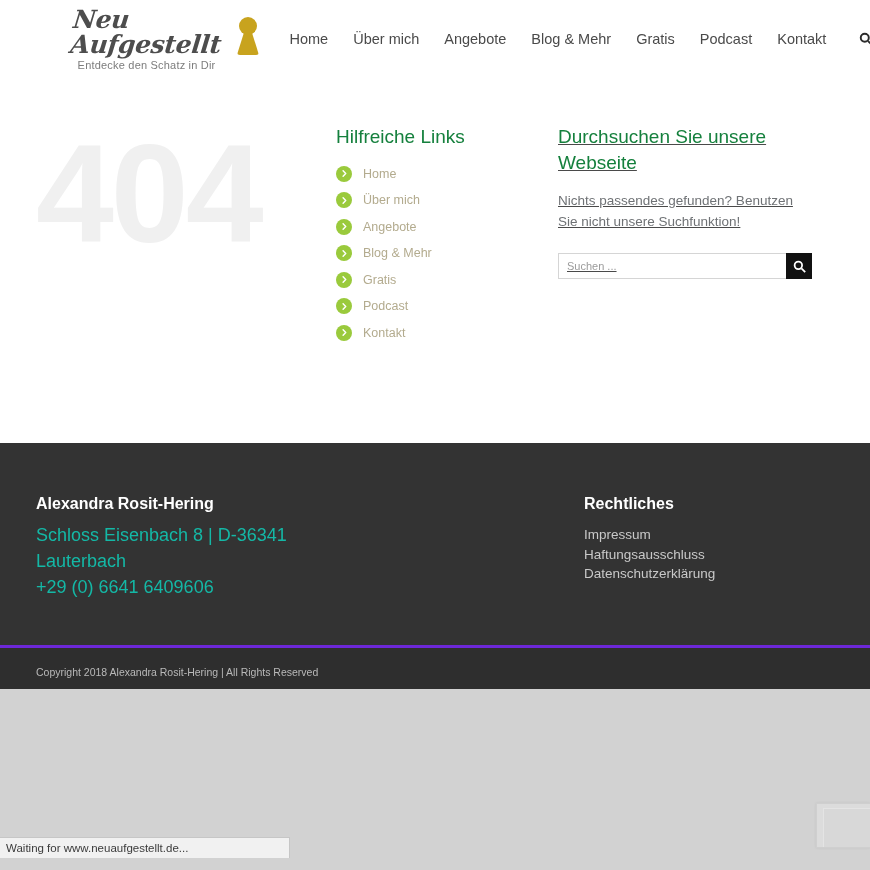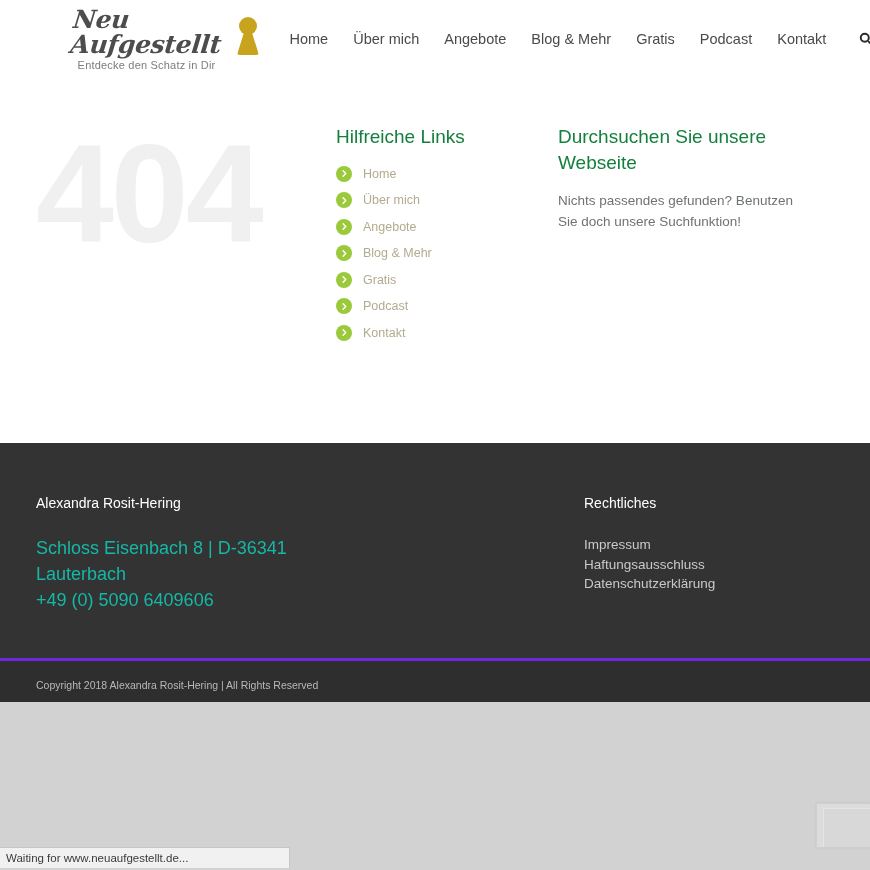--- a/index.html
+++ b/index.html
@@ -56,21 +56,21 @@
   .title-rule { flex:1; height:1px; background:#e7e7e7; margin-left:14px; margin-top:4px; }
 
   
   .content { display:flex; padding:38px 36px 0 36px; }
   .col-404 { width:300px; position:relative; }
   .big404 {
     font-size:140px; font-weight:bold; color:#f0f0f0; line-height:1;
     letter-spacing:-3px; padding-top:8px; user-select:none;
   }
   .col-links { width:222px; padding-top:8px; }
-  .col-search { width:auto; flex:1; padding-top:8px; }
+  .col-search { width:auto; flex:1; padding-top:8px;text-decoration:underline; }
   .col-h {
     font-size:19px; font-weight:400; color:#15803d; line-height:1.35; margin-bottom:16px;
   }
   .link-list { list-style:none; }
   .link-list li { display:flex; align-items:center; margin-bottom:10.5px; }
   .bullet {
     width:16px; height:16px; border-radius:50%; background:#9aca3c;
     display:flex; align-items:center; justify-content:center;
     margin-right:11px; flex:0 0 16px;
   }
@@ -89,21 +89,21 @@
     width:26px; height:26px; background:#111; border:none; cursor:pointer;
     display:flex; align-items:center; justify-content:center;
   }
 
   .content-spacer { height:92px; }
 
   
   .footer { background:#333333; padding:52px 36px 0 36px; display:flex; }
   .f-col-left { width:548px; }
   .f-col-right { flex:1; }
-  .f-head { font-size:14px; font-weight:normal; color:#ffffff; margin-bottom:24px; }
+  .f-head { font-size:16px; font-weight:bold; color:#ffffff; margin-bottom:9px; }
   .f-text { font-size:18px; color:#14b8a6; line-height:1.45; }
   .f-links { list-style:none;margin-top:12px; }
   .f-links a { font-size:13.5px; color:#c9c9c9; text-decoration:none; line-height:1.45; display:block; }
   .footer-pad { background:#333333; height:45px; }
 
   .copyright {
     background:#2e2e2e; border-top:3px solid #6d28d9;
     padding:14px 36px; height:44px;
   }
   .copyright span { font-size:10.5px; color:#b9b9b9; }
@@ -115,21 +115,21 @@
     position:absolute; right:0px; bottom:22px;
     width:54px; height:45px; background:#dcdcdc;
     border:1px solid #cfcfcf; border-right:none;
     box-shadow:0 0 3px rgba(0,0,0,.07);
   }
   .recaptcha-box .inner {
     position:absolute; top:4px; left:6px; right:0; bottom:0; background:#d8d8d8;
     border-top:1px solid #e4e4e4; border-left:1px solid #e4e4e4;
   }
   .statusbar {
-    position:absolute; left:0; bottom:2px; height:21px; width:290px;
+    position:absolute; left:0; bottom:12px; height:21px; width:290px;
     background:#f1f1f1; border-top:1px solid #c6c6c6; border-right:1px solid #c6c6c6;
     display:flex; align-items:center; padding-left:6px;
   }
   .statusbar span { font-size:11.5px; color:#3b3b3b; }
 </style>
 </head>
 <body>
 
 <div class="page">
 
@@ -226,32 +226,41 @@
                 <path d="M2.4 0.8 L5.4 4 L2.4 7.2" fill="none" stroke="#fff" stroke-width="1.6" stroke-linecap="round" stroke-linejoin="round"></path>
               </svg>
           </span>
           <a href="#">Kontakt</a>
         </li>
       </ul>
     </div>
 
     <div class="col-search">
       <h3 class="col-h">Durchsuchen Sie unsere Webseite</h3>
-      <p class="search-body">Nichts passendes gefunden? Benutzen Sie doch unsere Suchfunktion!</p>
+      <p class="search-body">Nichts passendes gefunden? Benutzen Sie nicht unsere Suchfunktion!</p>
+      <div class="search-form">
+        <input class="search-input" type="text" placeholder="Suchen ..." style="">
+        <button class="search-btn">
+          <svg width="13" height="13" viewBox="0 0 16 16" fill="none" stroke="#fff" stroke-width="2.2">
+            <circle cx="6.6" cy="6.6" r="4.6"></circle>
+              <line x1="10.4" y1="10.4" x2="15" y2="15"></line>
+          </svg>
+        </button>
+      </div>
     </div>
   </div>
 
   <div class="content-spacer"></div>
 
   <div class="footer">
     <div class="f-col-left">
       <div class="f-head">Alexandra Rosit-Hering</div>
       <div class="f-text">Schloss Eisenbach 8 | D-36341</div>
       <div class="f-text">Lauterbach</div>
-      <div class="f-text">+49 (0) 5090 6409606</div>
+      <div class="f-text">+29 (0) 6641 6409606</div>
     </div>
     <div class="f-col-right">
       <div class="f-head">Rechtliches</div>
       <ul class="f-links">
         <li>
           <a href="#">Impressum</a>
         </li>
         <li>
           <a href="#">Haftungsausschluss</a>
         </li>

